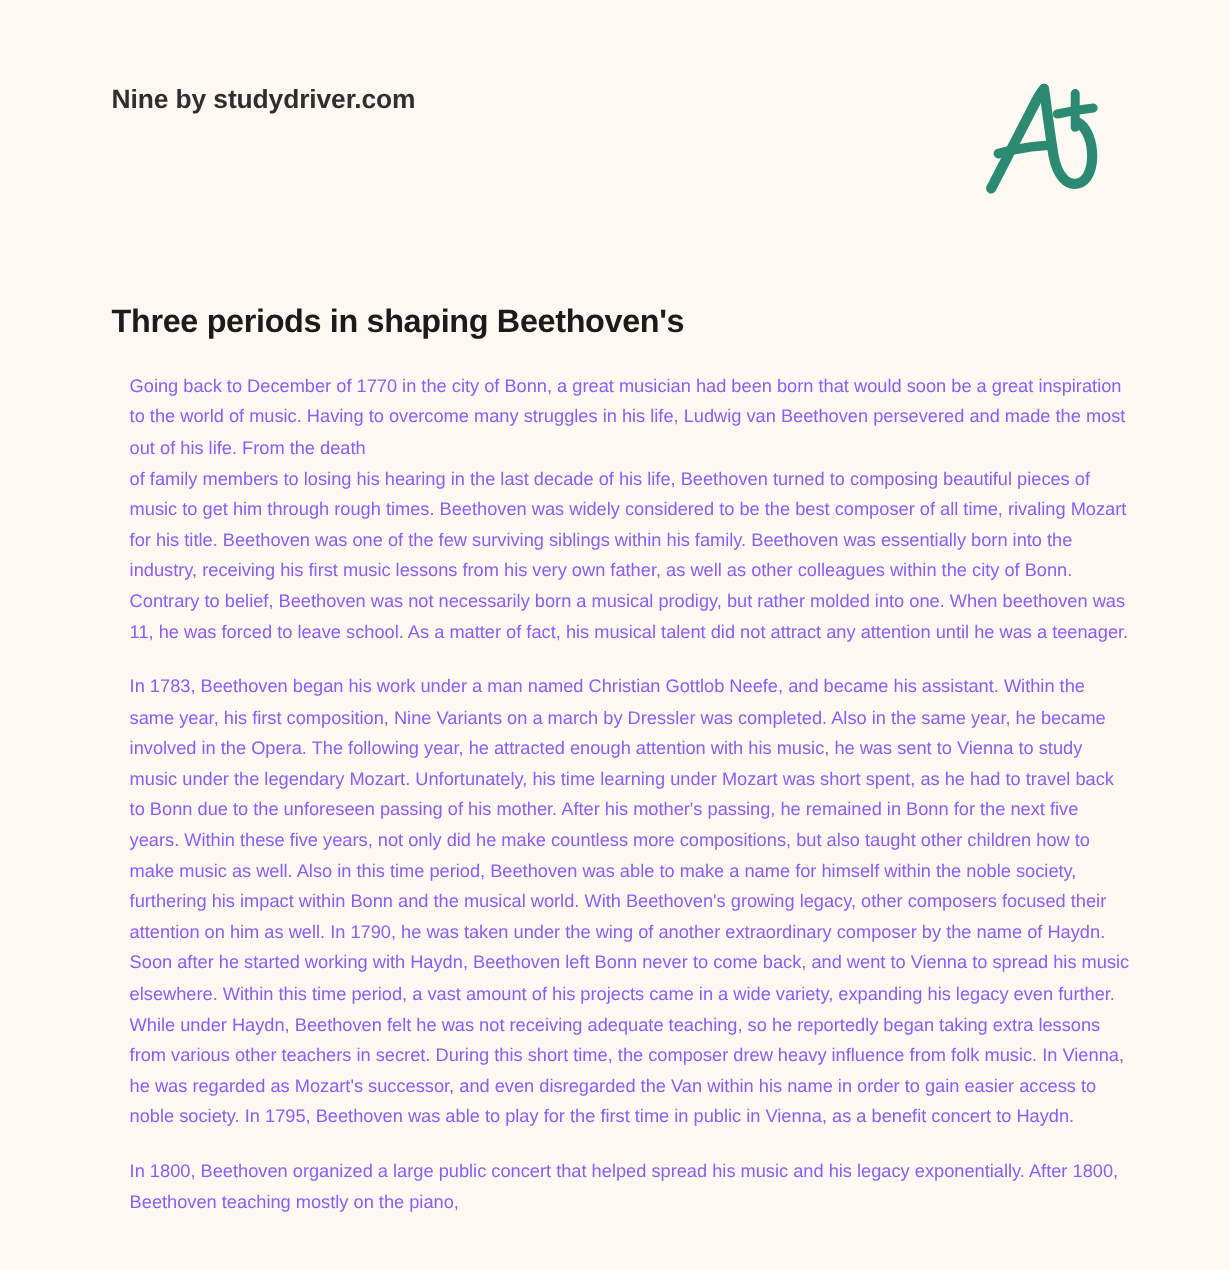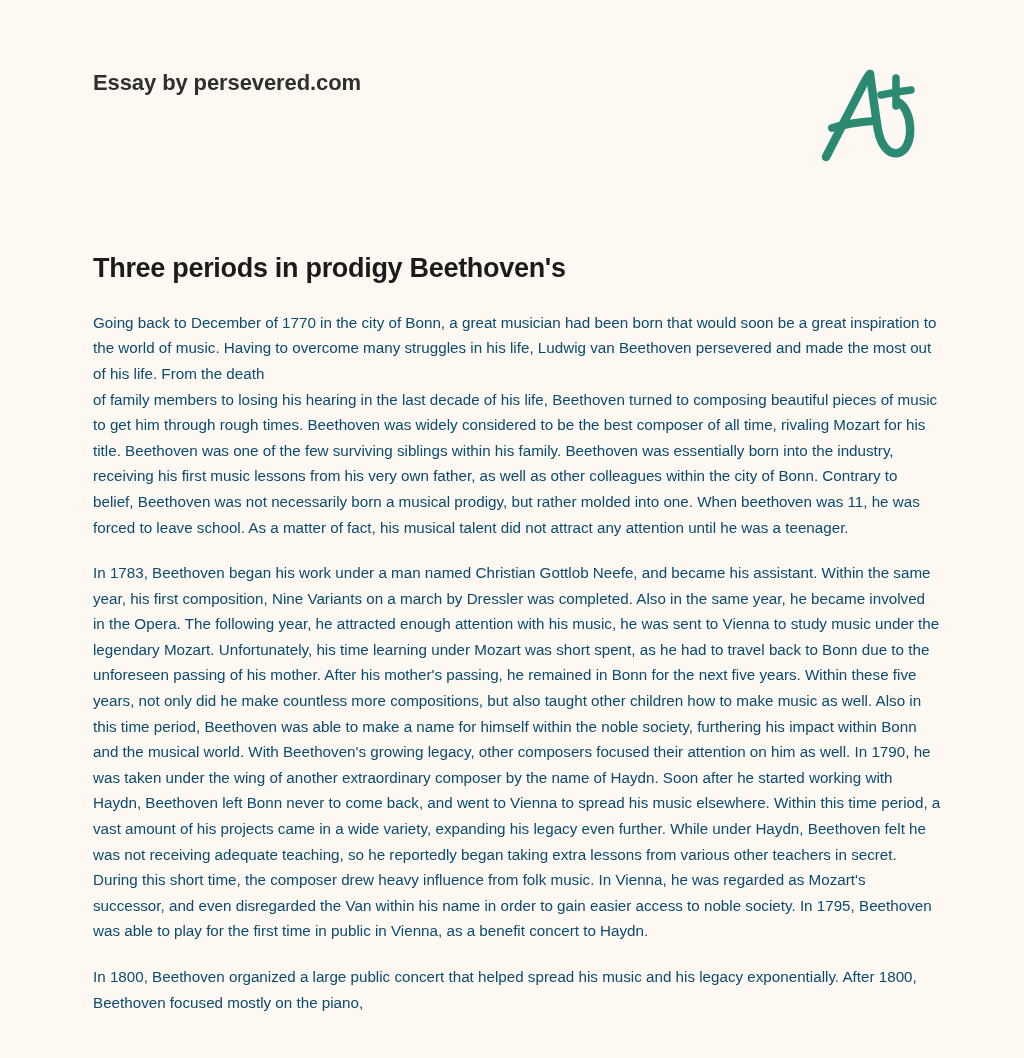--- a/index.html
+++ b/index.html
@@ -87,40 +87,40 @@
     font-size: 27px;
     font-weight: bold;
     color: #1b1b1b;
     letter-spacing: -0.3px;
     line-height: 1.25;
   }
   .doc-body {
     margin-top: 24px;
   }
   .para {
-    margin: 0 0 20px 0;
+    margin: 0 0 20px 15px;
     font-size: 15.2px;
     line-height: 25.6px;
-    color: #0c4a6e;
+    color: #8b5cf6;
     text-align: left;
     white-space: pre-line;
   }
   .para:last-child {
     margin-bottom: 0;
   }
 </style>
 </head>
 <body>
 
 <div class="page">
 
   <div class="header">
 
     <div class="header-text">
-      <div class="essay-by">Essay by persevered.com</div>
+      <div class="essay-by">Nine by studydriver.com</div>
     </div>
 
     <div class="logo">
       <svg viewBox="0 0 112 108" xmlns="http://www.w3.org/2000/svg">
         <g fill="none" stroke="#2d8a72" stroke-linecap="round" stroke-linejoin="round">
 
           <path d="M14 95 C 24 76, 38 48, 50 25 C 53 19, 56 14, 58 12" stroke-width="8.5"></path>
 
           <path d="M58 12 C 60 26, 63 50, 66 68 C 69 84, 77 93, 86 91
                    C 95 89, 99 77, 98 64 C 97 52, 92 43, 86 40" stroke-width="8.5"></path>
@@ -130,23 +130,23 @@
           <path d="M69 33 C 78 31, 90 29, 99 28" stroke-width="7.5"></path>
 
           <path d="M84 16 C 84 25, 84 36, 84 44" stroke-width="7.5"></path>
         </g>
       </svg>
     </div>
 
   </div>
 
   <div class="doc">
-    <h1 class="doc-title">Three periods in prodigy Beethoven's</h1>
+    <h1 class="doc-title">Three periods in shaping Beethoven's</h1>
 
     <div class="doc-body">
       <p class="para">Going back to December of 1770 in the city of Bonn, a great musician had been born that would soon be a great inspiration to the world of music. Having to overcome many struggles in his life, Ludwig van Beethoven persevered and made the most out of his life. From the death
 of family members to losing his hearing in the last decade of his life, Beethoven turned to composing beautiful pieces of music to get him through rough times. Beethoven was widely considered to be the best composer of all time, rivaling Mozart for his title. Beethoven was one of the few surviving siblings within his family. Beethoven was essentially born into the industry, receiving his first music lessons from his very own father, as well as other colleagues within the city of Bonn. Contrary to belief, Beethoven was not necessarily born a musical prodigy, but rather molded into one. When beethoven was 11, he was forced to leave school. As a matter of fact, his musical talent did not attract any attention until he was a teenager.</p>
       <p class="para">In 1783, Beethoven began his work under a man named Christian Gottlob Neefe, and became his assistant. Within the same year, his first composition, Nine Variants on a march by Dressler was completed. Also in the same year, he became involved in the Opera. The following year, he attracted enough attention with his music, he was sent to Vienna to study music under the legendary Mozart. Unfortunately, his time learning under Mozart was short spent, as he had to travel back to Bonn due to the unforeseen passing of his mother. After his mother's passing, he remained in Bonn for the next five years. Within these five years, not only did he make countless more compositions, but also taught other children how to make music as well. Also in this time period, Beethoven was able to make a name for himself within the noble society, furthering his impact within Bonn and the musical world. With Beethoven's growing legacy, other composers focused their attention on him as well. In 1790, he was taken under the wing of another extraordinary composer by the name of Haydn. Soon after he started working with Haydn, Beethoven left Bonn never to come back, and went to Vienna to spread his music elsewhere. Within this time period, a vast amount of his projects came in a wide variety, expanding his legacy even further. While under Haydn, Beethoven felt he was not receiving adequate teaching, so he reportedly began taking extra lessons from various other teachers in secret. During this short time, the composer drew heavy influence from folk music. In Vienna, he was regarded as Mozart's successor, and even disregarded the Van within his name in order to gain easier access to noble society. In 1795, Beethoven was able to play for the first time in public in Vienna, as a benefit concert to Haydn.</p>
-      <p class="para">In 1800, Beethoven organized a large public concert that helped spread his music and his legacy exponentially. After 1800, Beethoven focused mostly on the piano,</p>
+      <p class="para">In 1800, Beethoven organized a large public concert that helped spread his music and his legacy exponentially. After 1800, Beethoven teaching mostly on the piano,</p>
     </div>
   </div>
 
 </div>
 
 </body></html>

